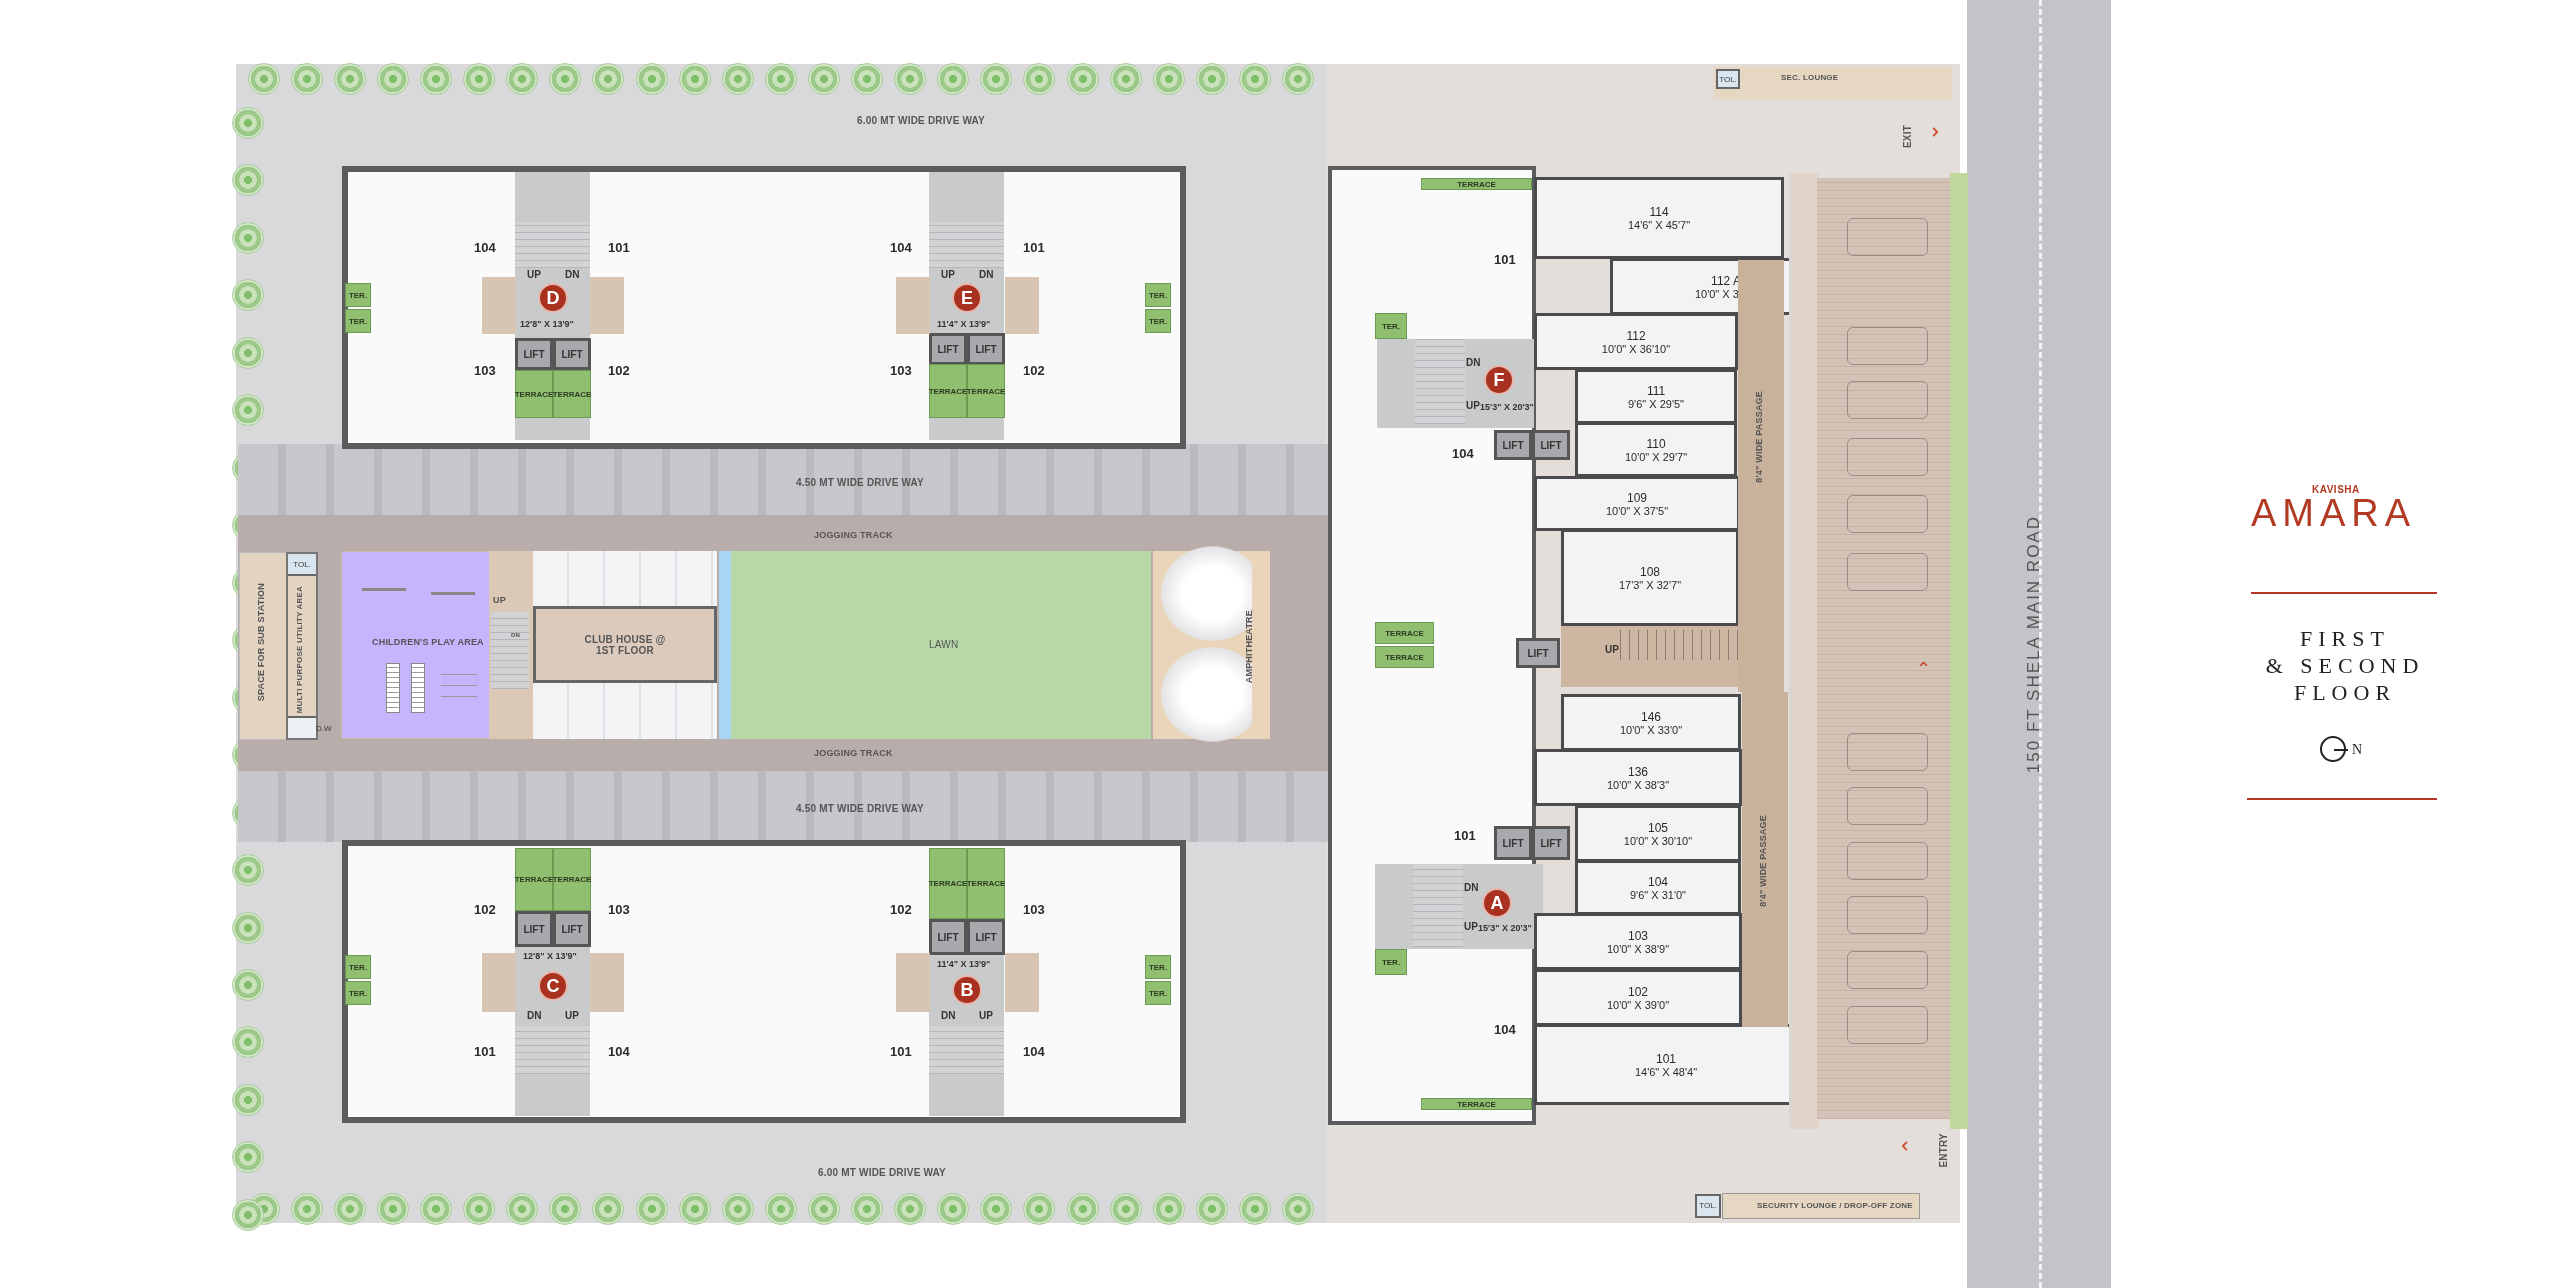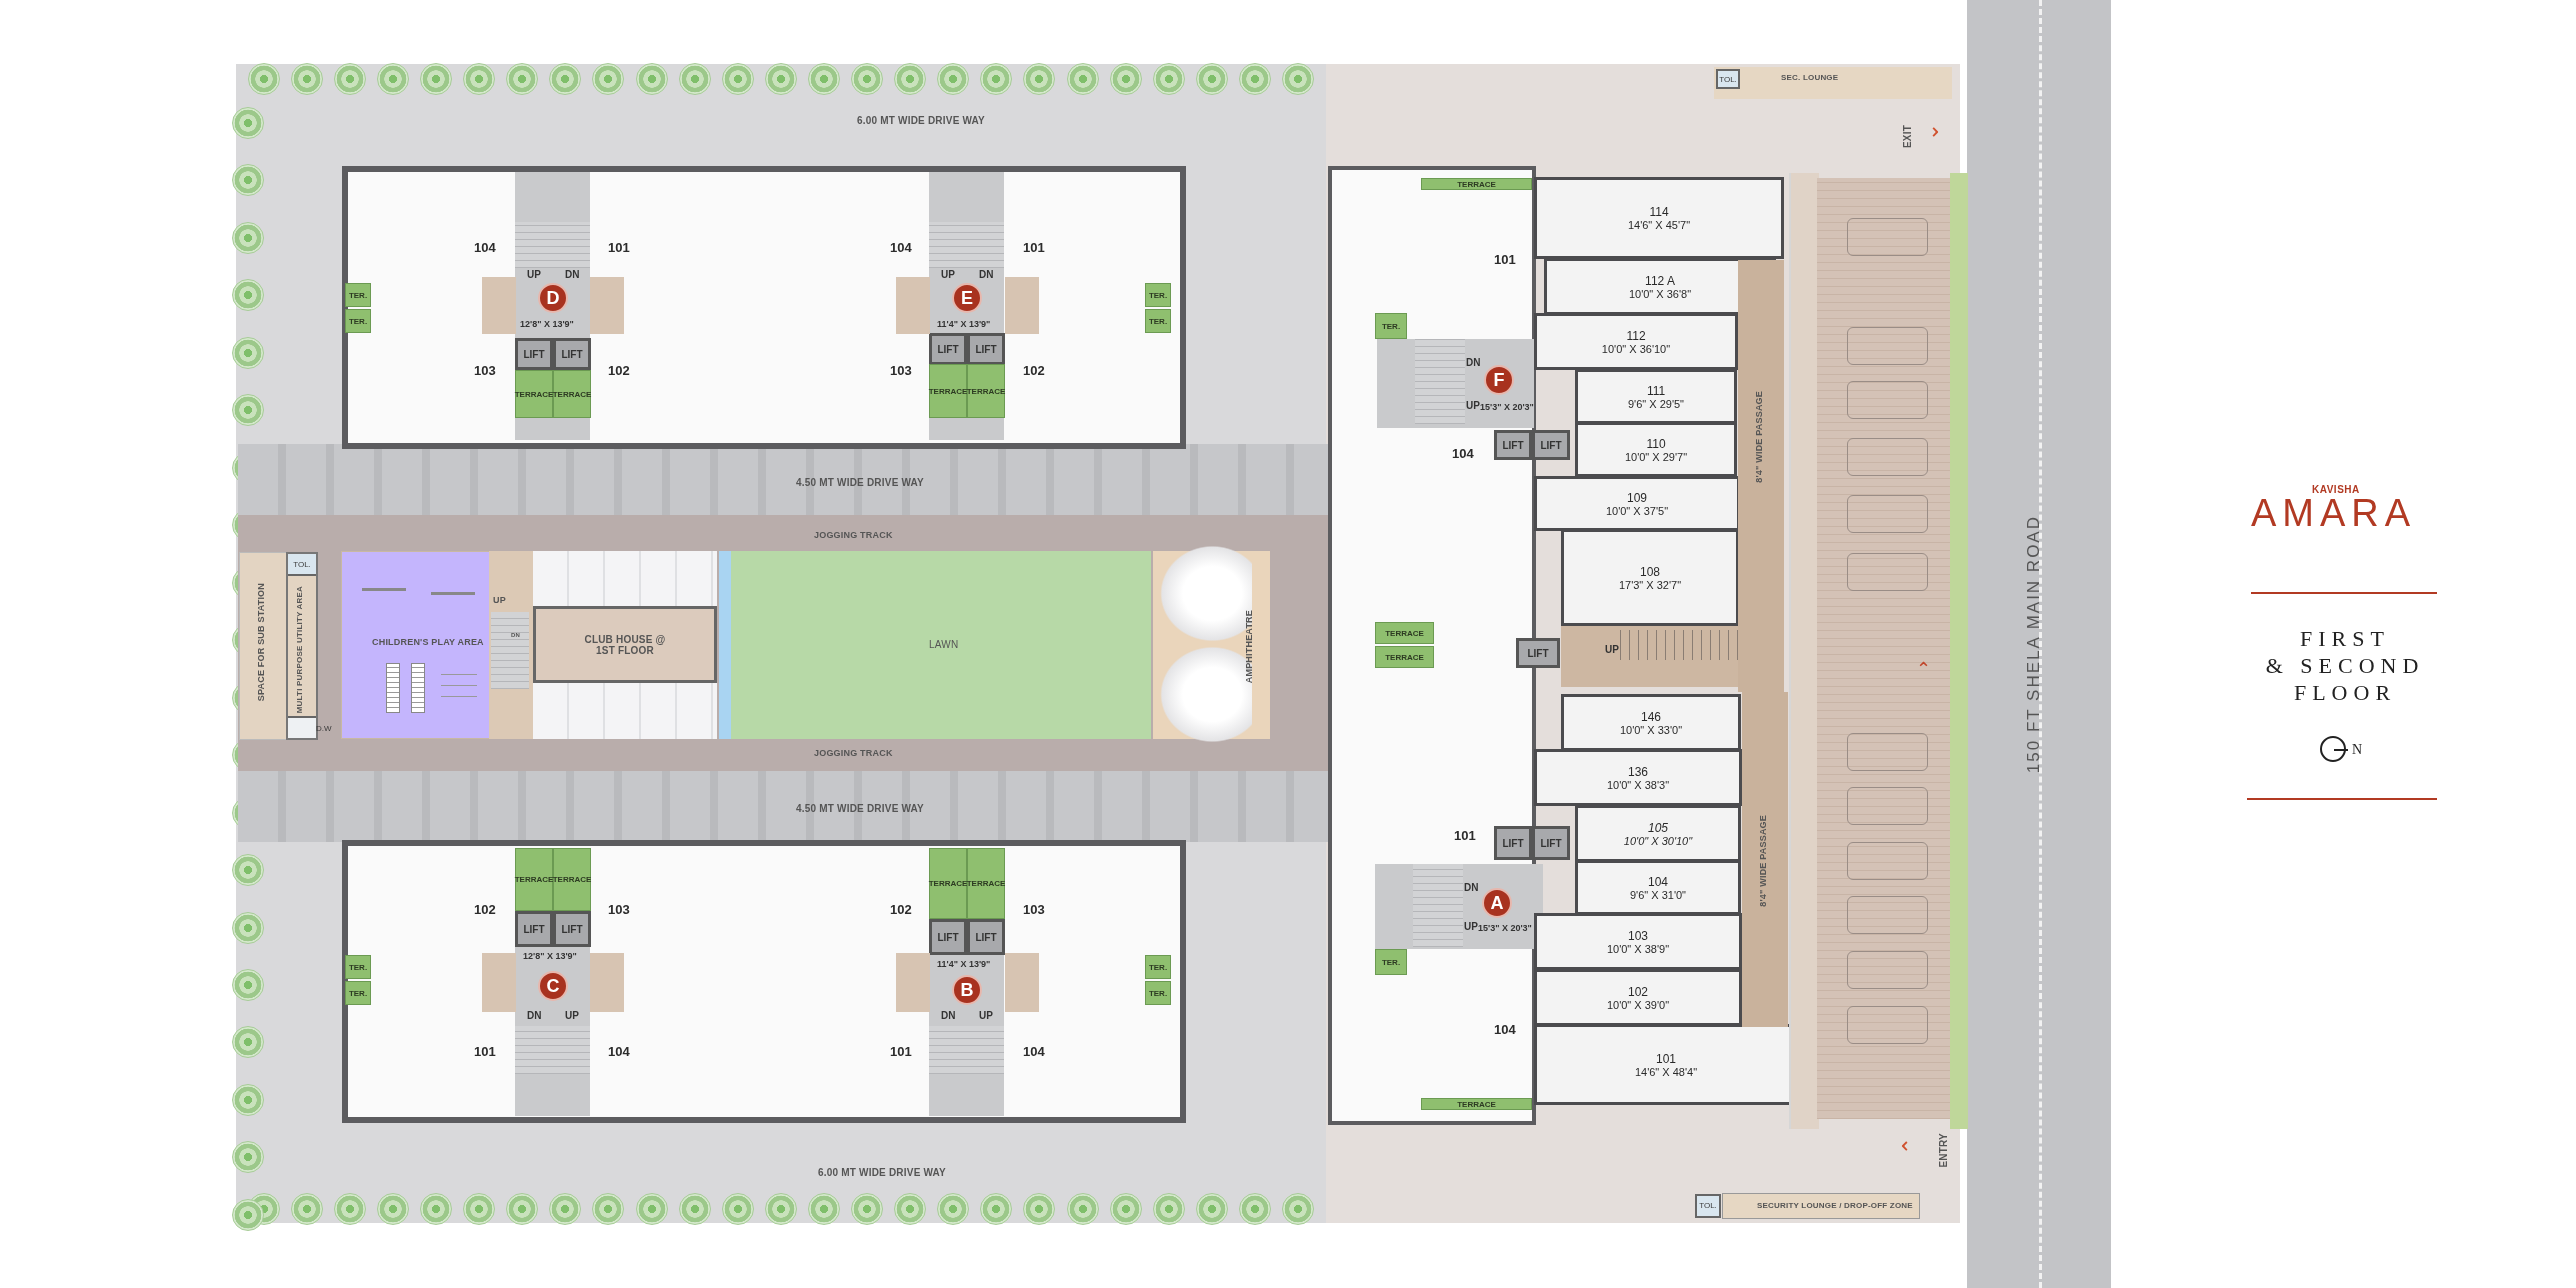--- a/index.html
+++ b/index.html
@@ -279,21 +279,21 @@
   <div class="abs dim" style="left:103px;top:59px;font-size:9px;">15'3" X 20'3"</div>
 </div>
 <div class="abs terr" style="left:1375px;top:949px;width:32px;height:26px;">TER.</div>
 <div class="abs unit-num" style="left:1494px;top:1022px;">104</div>
 <div class="abs terr" style="left:1421px;top:1098px;width:111px;height:12px;">TERRACE</div>
 
 <div class="abs shop" style="left:1534px;top:177px;width:250px;height:82px;">
     <span class="n">114</span>
     <span class="d">14'6" X 45'7"</span>
   </div>
-<div class="abs shop" style="left:1544px;top:258px;width:232px;height:57px;text-align:center;">
+<div class="abs shop" style="left:1610px;top:258px;width:232px;height:57px;text-align:center;">
     <span class="n">112 A</span>
     <span class="d">10'0" X 36'8"</span>
   </div>
 <div class="abs shop" style="left:1534px;top:313px;width:204px;height:57px;">
     <span class="n">112</span>
     <span class="d">10'0" X 36'10"</span>
   </div>
 <div class="abs shop" style="left:1575px;top:369px;width:162px;height:55px;">
     <span class="n">111</span>
     <span class="d">9'6" X 29'5"</span>
@@ -315,21 +315,21 @@
   <div class="abs stairs" style="left:59px;top:4px;width:119px;height:30px;background:repeating-linear-gradient(90deg,#8a7d73 0 1px,transparent 1px 9px);"></div>
 </div>
 <div class="abs shop" style="left:1561px;top:694px;width:180px;height:57px;">
     <span class="n">146</span>
     <span class="d">10'0" X 33'0"</span>
   </div>
 <div class="abs shop" style="left:1534px;top:749px;width:208px;height:57px;">
     <span class="n">136</span>
     <span class="d">10'0" X 38'3"</span>
   </div>
-<div class="abs shop" style="left:1575px;top:805px;width:166px;height:57px;font-style:italic;">
+<div class="abs shop" style="left:1575px;top:805px;width:166px;height:57px;">
     <span class="n">105</span>
     <span class="d">10'0" X 30'10"</span>
   </div>
 <div class="abs shop" style="left:1575px;top:860px;width:166px;height:55px;">
     <span class="n">104</span>
     <span class="d">9'6" X 31'0"</span>
   </div>
 <div class="abs shop" style="left:1534px;top:913px;width:208px;height:57px;">
     <span class="n">103</span>
     <span class="d">10'0" X 38'9"</span>

